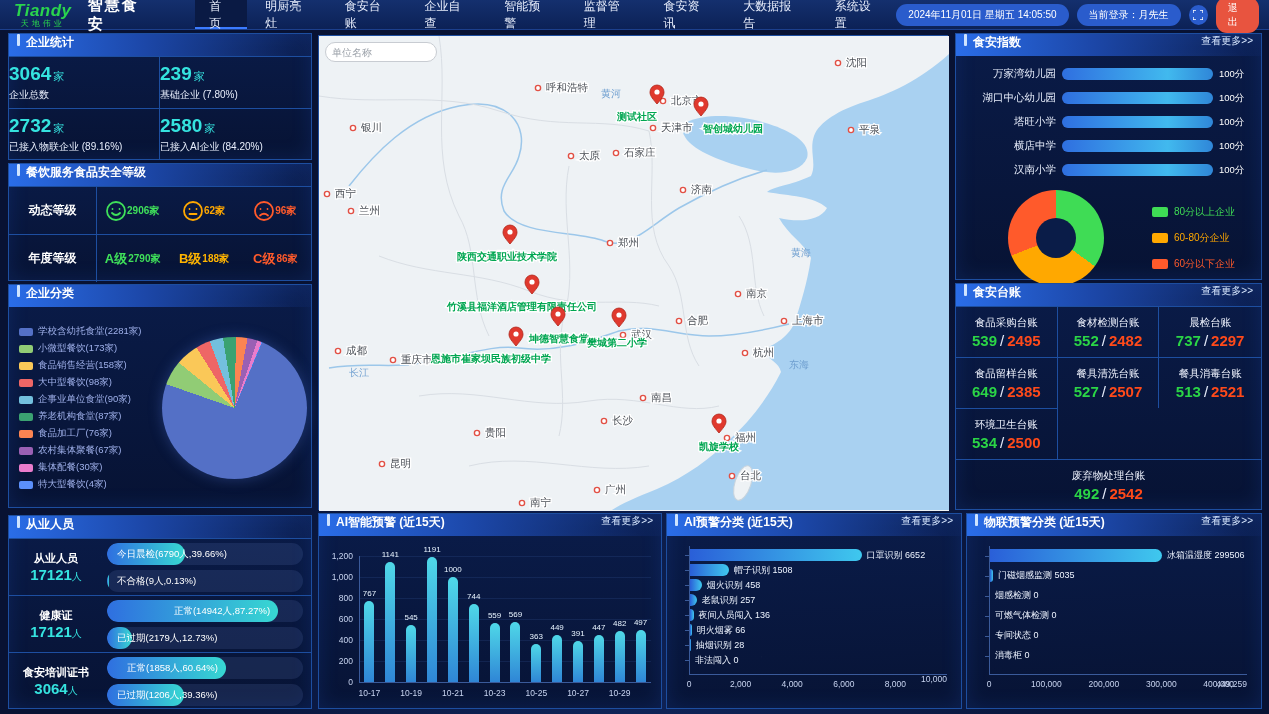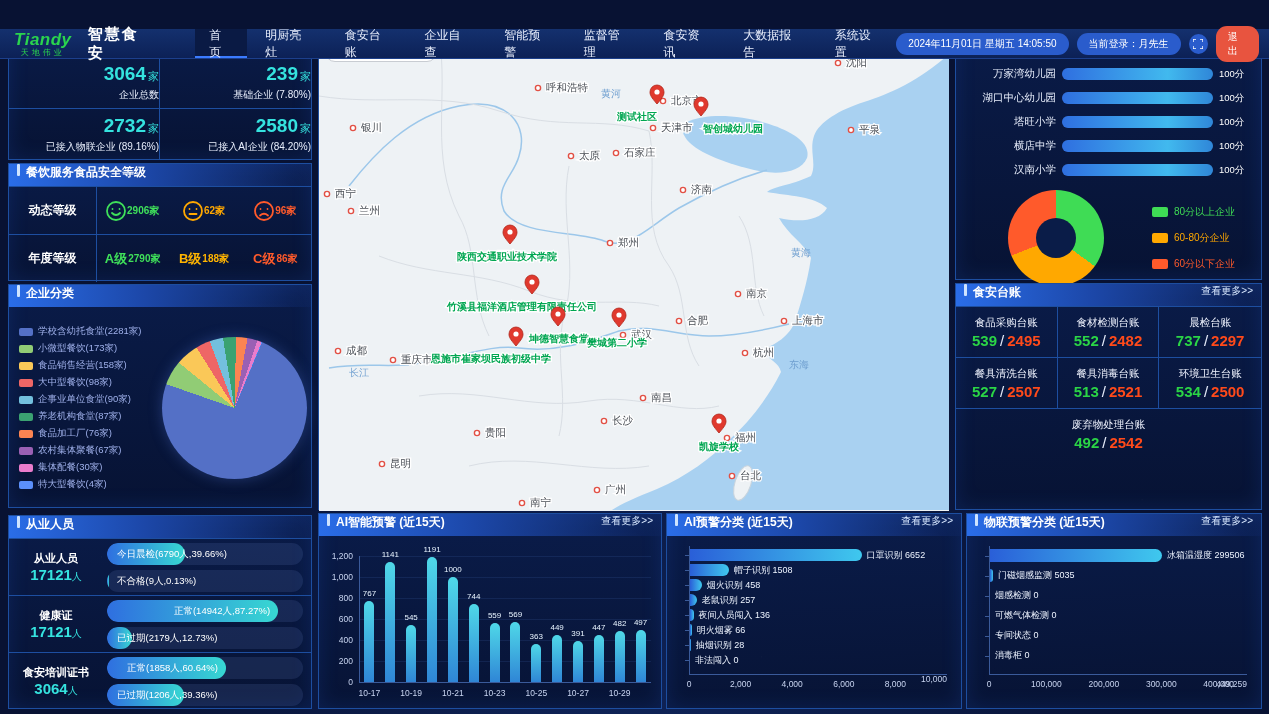--- a/index.html
+++ b/index.html
@@ -19,21 +19,21 @@
     radial-gradient(1px 1px at 45% 80%, rgba(255,255,255,.35), transparent 60%),
     radial-gradient(1.5px 1.5px at 60% 92%, rgba(255,255,255,.45), transparent 60%),
     radial-gradient(1px 1px at 78% 85%, rgba(255,255,255,.4), transparent 60%),
     radial-gradient(1.5px 1.5px at 90% 70%, rgba(255,255,255,.5), transparent 60%),
     radial-gradient(1px 1px at 35% 95%, rgba(255,255,255,.35), transparent 60%),
     radial-gradient(1px 1px at 70% 75%, rgba(255,255,255,.3), transparent 60%);
 }
 
 .nav{position:absolute;left:0;top:0;width:1269px;height:30px;z-index:5;
   background:linear-gradient(180deg,#14306e,#0c2156);border-bottom:1px solid #1c3f8c;
-  display:flex;align-items:center;margin-top:29px;}
+  display:flex;align-items:center;}
 .logo{width:78px;text-align:center;line-height:1;margin-left:4px;}
 .logo .brand{color:#2ad44e;font-weight:bold;font-size:17px;font-style:italic;letter-spacing:.5px;}
 .logo .brand-sub{color:#2ad44e;font-size:8px;letter-spacing:3px;display:block;margin-top:1px;}
 .app-title{font-size:15px;font-weight:bold;margin:0 40px 0 6px;letter-spacing:2px;}
 .menu{display:flex;align-items:center;height:100%;gap:4px;}
 .menu-item{font-size:12px;padding:0 14px;height:100%;display:flex;align-items:center;cursor:pointer;color:#e8eefc;}
 .menu-item.active{background:#0a1a44;box-shadow:inset 0 -2px 0 #3b7bff;}
 .nav-right{margin-left:auto;display:flex;align-items:center;gap:8px;margin-right:10px;}
 .pill{background:#2a5ccc;border-radius:11px;font-size:10px;padding:4px 12px;white-space:nowrap;}
 .round-btn{width:20px;height:20px;border-radius:50%;background:#2a5ccc;display:flex;align-items:center;justify-content:center;cursor:pointer;}
@@ -41,21 +41,21 @@
 
 .panel{position:absolute;z-index:2;border:1px solid #1d4ea0;
   background:linear-gradient(180deg,rgba(10,28,74,.93),rgba(7,19,52,.93));
   box-shadow:inset 0 0 20px rgba(40,100,220,.18);}
 .panel-header{height:22px;display:flex;align-items:flex-start;padding:0 8px;font-size:12px;font-weight:bold;
   background:linear-gradient(90deg,#2a6de8 0%,#1c47a8 45%,rgba(22,52,132,.12) 100%);}
 .panel-header::before{content:"";width:3px;height:12px;background:#cfe4ff;margin-right:6px;border-radius:1px;}
 .more{margin-left:auto;font-size:10px;font-weight:normal;color:#d8e8ff;cursor:pointer;}
 
 .stat-grid{display:grid;grid-template-columns:1fr 1fr;height:104px;}
-.stat-cell{border-right:1px solid #1d4ea0;border-top:1px solid #1d4ea0;display:flex;flex-direction:column;align-items:flex-end;justify-content:center;gap:3px;}
+.stat-cell{border-right:1px solid #1d4ea0;border-top:1px solid #1d4ea0;display:flex;flex-direction:column;align-items:flex-start;justify-content:center;gap:3px;}
 .stat-cell:nth-child(2n){border-right:none;}
 .stat-val{color:#35e3df;font-size:19px;font-weight:bold;}
 .stat-val .unit{color:#35e3df;font-size:11px;font-weight:normal;margin-left:2px;}
 .stat-label{font-size:10px;color:#e8eefc;}
 
 .grade-row{display:flex;height:48px;border-top:1px solid #1d4ea0;}
 .grade-label{width:88px;border-right:1px solid #1d4ea0;display:flex;align-items:center;justify-content:center;font-size:12px;font-weight:bold;}
 .grade-cells{flex:1;display:flex;}
 .grade-cell{flex:1;display:flex;flex-direction:row;align-items:center;justify-content:center;gap:1px;}
 .grade-cell .cnt{font-size:10px;font-weight:bold;}
@@ -508,20 +508,24 @@
       </div>
       <div class="ledger-cell">
         <div class="ledger-name">食材检测台账</div>
         <div class="ledger-nums"><span class="g">552</span><span class="sep">/</span><span class="r">2482</span></div>
       </div>
       <div class="ledger-cell">
         <div class="ledger-name">晨检台账</div>
         <div class="ledger-nums"><span class="g">737</span><span class="sep">/</span><span class="r">2297</span></div>
       </div>
       <div class="ledger-cell">
+        <div class="ledger-name">食品留样台账</div>
+        <div class="ledger-nums"><span class="g">649</span><span class="sep">/</span><span class="r">2385</span></div>
+      </div>
+      <div class="ledger-cell">
         <div class="ledger-name">餐具清洗台账</div>
         <div class="ledger-nums"><span class="g">527</span><span class="sep">/</span><span class="r">2507</span></div>
       </div>
       <div class="ledger-cell">
         <div class="ledger-name">餐具消毒台账</div>
         <div class="ledger-nums"><span class="g">513</span><span class="sep">/</span><span class="r">2521</span></div>
       </div>
       <div class="ledger-cell">
         <div class="ledger-name">环境卫生台账</div>
         <div class="ledger-nums"><span class="g">534</span><span class="sep">/</span><span class="r">2500</span></div>

